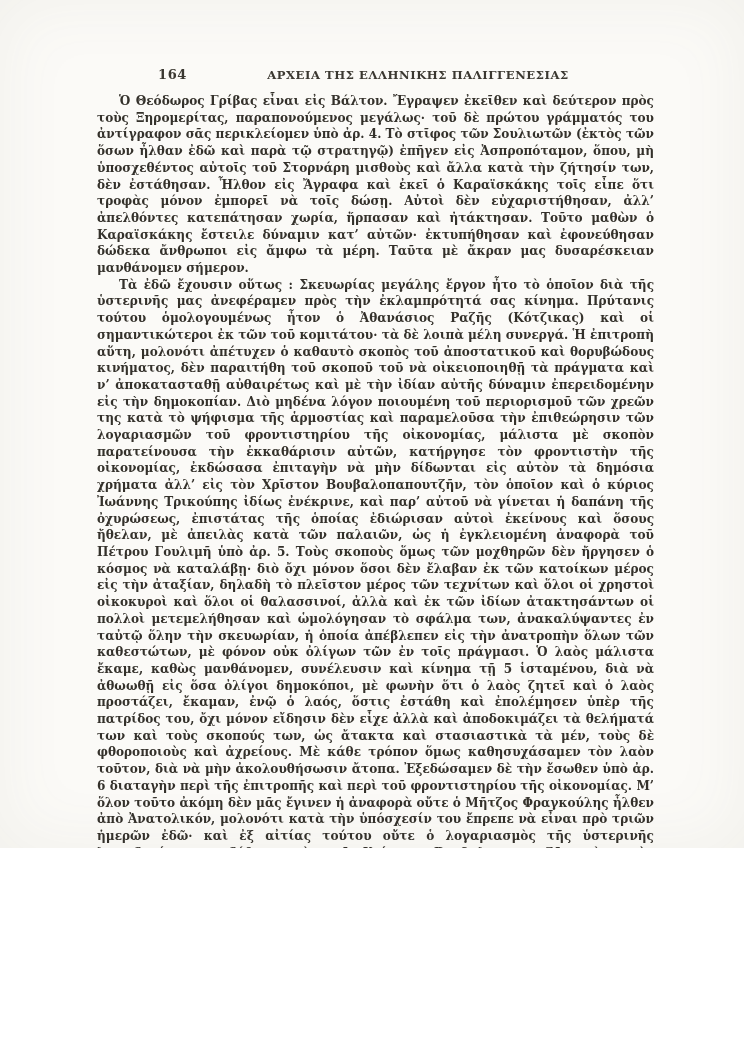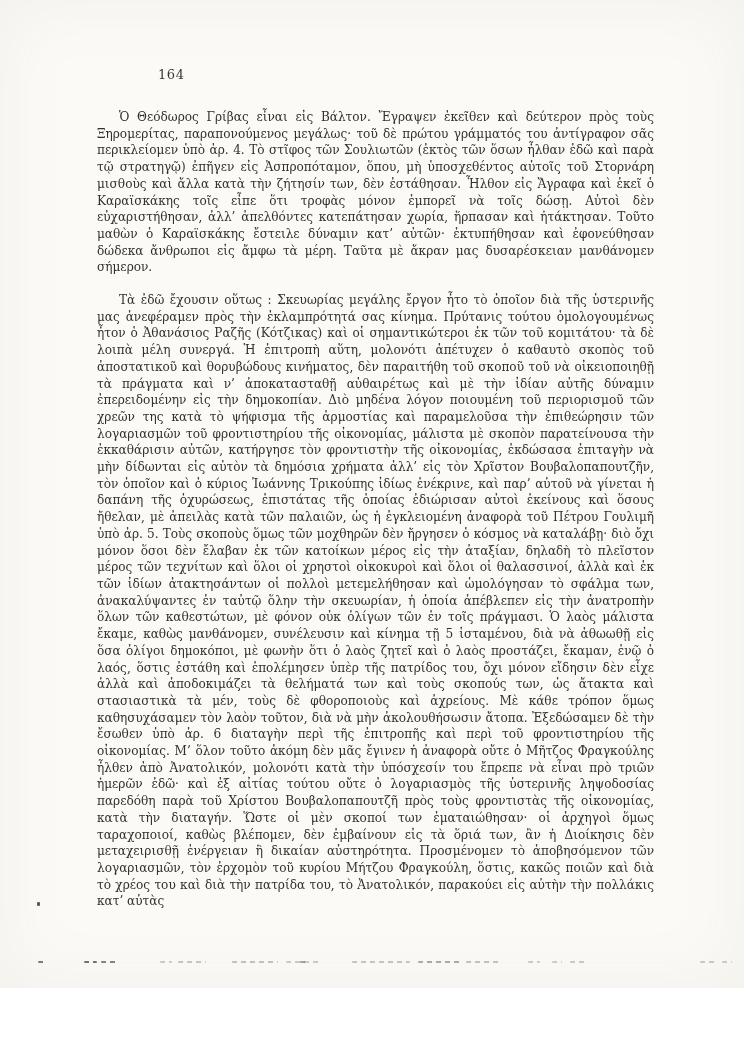--- a/index.html
+++ b/index.html
@@ -7,60 +7,62 @@
     --ink:#34312b;
     --head:#3b3831;
   }
   html,body{margin:0;padding:0;}
   body{
     width:744px;height:1052px;
     background:#fff;
     font-family:"DejaVu Serif","Liberation Serif",serif;
   }
   .page{
-    position:relative;width:744px;height:988px;
+    position:relative;width:744px;height:848px;
     background:var(--paper);
     box-shadow:inset 0 0 70px rgba(120,110,85,0.07);
     overflow:hidden;
+    font-weight:bold;
   }
   .page-header{position:absolute;top:66px;left:0;right:0;height:20px;}
   .page-number{
     position:absolute;left:158px;top:1px;
     font-size:13px;letter-spacing:0.6px;color:var(--head);
   }
   .running-title{
     position:absolute;left:418px;top:2px;transform:translateX(-50%);
     white-space:nowrap;font-size:11.6px;letter-spacing:0.55px;
     color:var(--head);
   }
   .text-block{
     position:absolute;left:97px;top:93px;width:557px;
     font-size:12.1px;line-height:16.7px;color:var(--ink);
     text-align:justify;hyphens:none;
   }
   .para{margin:0;}
-  .para.indent{text-indent:22px;margin-top:16px;}
+  .para.indent{text-indent:22px;}
   .speck{
     position:absolute;left:37px;top:902px;width:3px;height:4px;
     background:#44413b;opacity:.85;border-radius:1px;
   }
   .artifacts{position:absolute;left:0;top:961px;width:744px;height:3px;}
   .artifacts i{
     position:absolute;top:0;height:2px;display:block;
     background:repeating-linear-gradient(90deg,#5f5c55 0 5px,transparent 5px 9px);
     border-radius:1px;
   }
 </style>
 </head>
 <body>
 
 <div class="page">
 
   <header class="page-header">
     <span class="page-number">164</span>
+    <span class="running-title">ΑΡΧΕΙΑ ΤΗΣ ΕΛΛΗΝΙΚΗΣ ΠΑΛΙΓΓΕΝΕΣΙΑΣ</span>
   </header>
 
   <main class="text-block">
       <p class="para indent">Ὁ Θεόδωρος Γρίβας εἶναι εἰς Βάλτον. Ἔγραψεν ἐκεῖθεν καὶ δεύτερον πρὸς τοὺς Ξηρομερίτας, παραπονούμενος μεγάλως· τοῦ δὲ πρώτου γράμματός του ἀντίγραφον σᾶς περικλείομεν ὑπὸ ἀρ. 4. Τὸ στῖφος τῶν Σουλιωτῶν (ἐκτὸς τῶν ὅσων ἦλθαν ἐδῶ καὶ παρὰ τῷ στρατηγῷ) ἐπῆγεν εἰς Ἀσπροπόταμον, ὅπου, μὴ ὑποσχεθέντος αὐτοῖς τοῦ Στορνάρη μισθοὺς καὶ ἄλλα κατὰ τὴν ζήτησίν των, δὲν ἐστάθησαν. Ἦλθον εἰς Ἄγραφα καὶ ἐκεῖ ὁ Καραϊσκάκης τοῖς εἶπε ὅτι τροφὰς μόνον ἐμπορεῖ νὰ τοῖς δώσῃ. Αὐτοὶ δὲν εὐχαριστήθησαν, ἀλλ’ ἀπελθόντες κατεπάτησαν χωρία, ἥρπασαν καὶ ἠτάκτησαν. Τοῦτο μαθὼν ὁ Καραϊσκάκης ἔστειλε δύναμιν κατ’ αὐτῶν· ἐκτυπήθησαν καὶ ἐφονεύθησαν δώδεκα ἄνθρωποι εἰς ἄμφω τὰ μέρη. Ταῦτα μὲ ἄκραν μας δυσαρέσκειαν μανθάνομεν σήμερον.</p>
       <p class="para indent">Τὰ ἐδῶ ἔχουσιν οὕτως : Σκευωρίας μεγάλης ἔργον ἦτο τὸ ὁποῖον διὰ τῆς ὑστερινῆς μας ἀνεφέραμεν πρὸς τὴν ἐκλαμπρότητά σας κίνημα. Πρύτανις τούτου ὁμολογουμένως ἦτον ὁ Ἀθανάσιος Ραζῆς (Κότζικας) καὶ οἱ σημαντικώτεροι ἐκ τῶν τοῦ κομιτάτου· τὰ δὲ λοιπὰ μέλη συνεργά. Ἡ ἐπιτροπὴ αὕτη, μολονότι ἀπέτυχεν ὁ καθαυτὸ σκοπὸς τοῦ ἀποστατικοῦ καὶ θορυβώδους κινήματος, δὲν παραιτήθη τοῦ σκοποῦ τοῦ νὰ οἰκειοποιηθῇ τὰ πράγματα καὶ ν’ ἀποκατασταθῇ αὐθαιρέτως καὶ μὲ τὴν ἰδίαν αὐτῆς δύναμιν ἐπερειδομένην εἰς τὴν δημοκοπίαν. Διὸ μηδένα λόγον ποιουμένη τοῦ περιορισμοῦ τῶν χρεῶν της κατὰ τὸ ψήφισμα τῆς ἁρμοστίας καὶ παραμελοῦσα τὴν ἐπιθεώρησιν τῶν λογαριασμῶν τοῦ φροντιστηρίου τῆς οἰκονομίας, μάλιστα μὲ σκοπὸν παρατείνουσα τὴν ἐκκαθάρισιν αὐτῶν, κατήργησε τὸν φροντιστὴν τῆς οἰκονομίας, ἐκδώσασα ἐπιταγὴν νὰ μὴν δίδωνται εἰς αὐτὸν τὰ δημόσια χρήματα ἀλλ’ εἰς τὸν Χρῖστον Βουβαλοπαπουτζῆν, τὸν ὁποῖον καὶ ὁ κύριος Ἰωάννης Τρικούπης ἰδίως ἐνέκρινε, καὶ παρ’ αὐτοῦ νὰ γίνεται ἡ δαπάνη τῆς ὀχυρώσεως, ἐπιστάτας τῆς ὁποίας ἐδιώρισαν αὐτοὶ ἐκείνους καὶ ὅσους ἤθελαν, μὲ ἀπειλὰς κατὰ τῶν παλαιῶν, ὡς ἡ ἐγκλειομένη ἀναφορὰ τοῦ Πέτρου Γουλιμῆ ὑπὸ ἀρ. 5. Τοὺς σκοποὺς ὅμως τῶν μοχθηρῶν δὲν ἤργησεν ὁ κόσμος νὰ καταλάβῃ· διὸ ὄχι μόνον ὅσοι δὲν ἔλαβαν ἐκ τῶν κατοίκων μέρος εἰς τὴν ἀταξίαν, δηλαδὴ τὸ πλεῖστον μέρος τῶν τεχνίτων καὶ ὅλοι οἱ χρηστοὶ οἰκοκυροὶ καὶ ὅλοι οἱ θαλασσινοί, ἀλλὰ καὶ ἐκ τῶν ἰδίων ἀτακτησάντων οἱ πολλοὶ μετεμελήθησαν καὶ ὡμολόγησαν τὸ σφάλμα των, ἀνακαλύψαντες ἐν ταὐτῷ ὅλην τὴν σκευωρίαν, ἡ ὁποία ἀπέβλεπεν εἰς τὴν ἀνατροπὴν ὅλων τῶν καθεστώτων, μὲ φόνον οὐκ ὀλίγων τῶν ἐν τοῖς πράγμασι. Ὁ λαὸς μάλιστα ἔκαμε, καθὼς μανθάνομεν, συνέλευσιν καὶ κίνημα τῇ 5 ἱσταμένου, διὰ νὰ ἀθωωθῇ εἰς ὅσα ὀλίγοι δημοκόποι, μὲ φωνὴν ὅτι ὁ λαὸς ζητεῖ καὶ ὁ λαὸς προστάζει, ἔκαμαν, ἐνῷ ὁ λαός, ὅστις ἐστάθη καὶ ἐπολέμησεν ὑπὲρ τῆς πατρίδος του, ὄχι μόνον εἴδησιν δὲν εἶχε ἀλλὰ καὶ ἀποδοκιμάζει τὰ θελήματά των καὶ τοὺς σκοπούς των, ὡς ἄτακτα καὶ στασιαστικὰ τὰ μέν, τοὺς δὲ φθοροποιοὺς καὶ ἀχρείους. Μὲ κάθε τρόπον ὅμως καθησυχάσαμεν τὸν λαὸν τοῦτον, διὰ νὰ μὴν ἀκολουθήσωσιν ἄτοπα. Ἐξεδώσαμεν δὲ τὴν ἔσωθεν ὑπὸ ἀρ. 6 διαταγὴν περὶ τῆς ἐπιτροπῆς καὶ περὶ τοῦ φροντιστηρίου τῆς οἰκονομίας. Μ’ ὅλον τοῦτο ἀκόμη δὲν μᾶς ἔγινεν ἡ ἀναφορὰ οὔτε ὁ Μῆτζος Φραγκούλης ἦλθεν ἀπὸ Ἀνατολικόν, μολονότι κατὰ τὴν ὑπόσχεσίν του ἔπρεπε νὰ εἶναι πρὸ τριῶν ἡμερῶν ἐδῶ· καὶ ἐξ αἰτίας τούτου οὔτε ὁ λογαριασμὸς τῆς ὑστερινῆς ληψοδοσίας παρεδόθη παρὰ τοῦ Χρίστου Βουβαλοπαπουτζῆ πρὸς τοὺς φροντιστὰς τῆς οἰκονομίας, κατὰ τὴν διαταγήν. Ὥστε οἱ μὲν σκοποί των ἐματαιώθησαν· οἱ ἀρχηγοὶ ὅμως ταραχοποιοί, καθὼς βλέπομεν, δὲν ἐμβαίνουν εἰς τὰ ὅριά των, ἂν ἡ Διοίκησις δὲν μεταχειρισθῇ ἐνέργειαν ἢ δικαίαν αὐστηρότητα. Προσμένομεν τὸ ἀποβησόμενον τῶν λογαριασμῶν, τὸν ἐρχομὸν τοῦ κυρίου Μήτζου Φραγκούλη, ὅστις, κακῶς ποιῶν καὶ διὰ τὸ χρέος του καὶ διὰ τὴν πατρίδα του, τὸ Ἀνατολικόν, παρακούει εἰς αὐτὴν τὴν πολλάκις κατ’ αὐτὰς</p>
     </main>
 
   <div class="speck"></div>
 
   <div class="artifacts">

